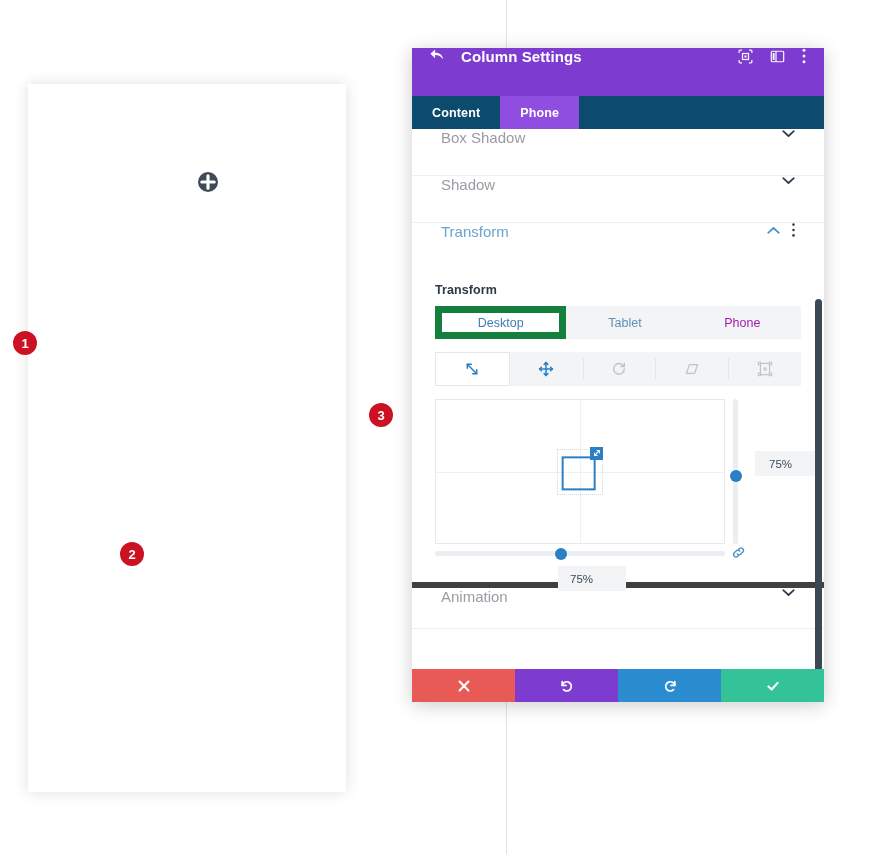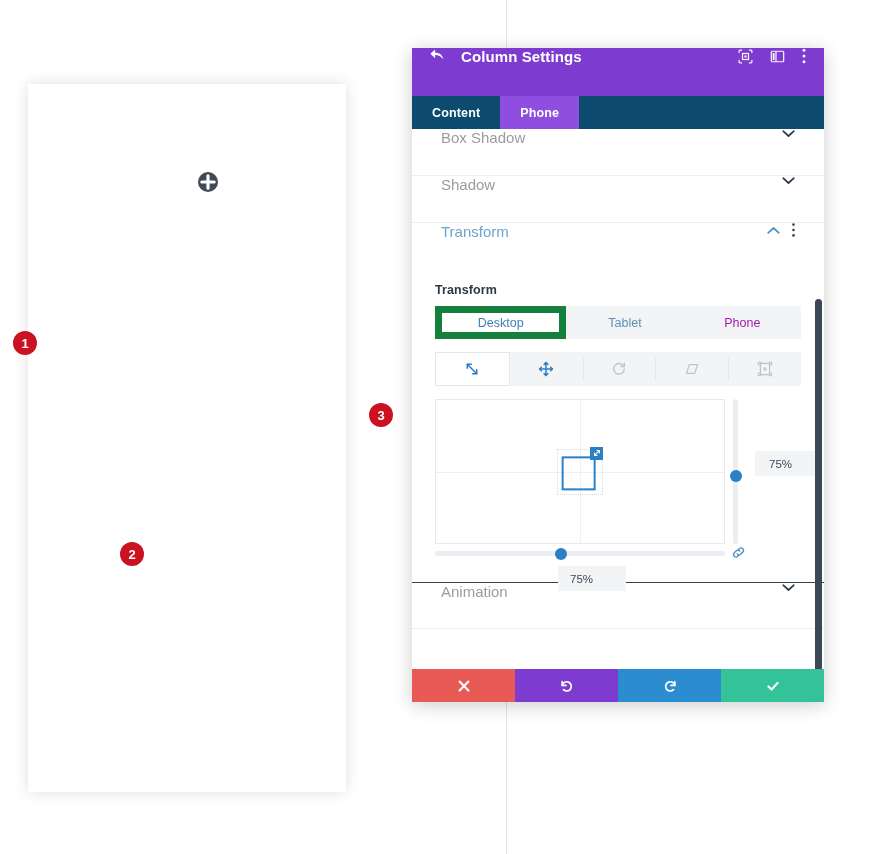--- a/index.html
+++ b/index.html
@@ -357,21 +357,21 @@
               <path d="M6.6 9.4a2.6 2.6 0 0 0 3.9.3l2-2a2.6 2.6 0 0 0-3.7-3.7l-1.1 1.1"></path>
               <path d="M9.4 6.6a2.6 2.6 0 0 0-3.9-.3l-2 2a2.6 2.6 0 0 0 3.7 3.7l1.1-1.1"></path>
             </svg>
           </div>
 
           <div class="val-box h-val">75%</div>
           <div class="val-box v-val">75%</div>
         </div>
       </div>
 
-      <div class="accordion" style="border-top:1px solid #404040; margin-top:14px;">
+      <div class="accordion" style="border-top:6px solid #404040; margin-top:14px;">
         <div class="accordion-title">Animation</div>
         <div class="accordion-right">
           <svg class="chev" viewBox="0 0 13 9" fill="none" stroke="currentColor" stroke-width="1.7" stroke-linecap="round" stroke-linejoin="round">
             <path d="M1.2 2.2 6.5 7l5.3-4.8"></path>
           </svg>
         </div>
       </div>
 
       <div class="scrollbar"></div>
     </div>

